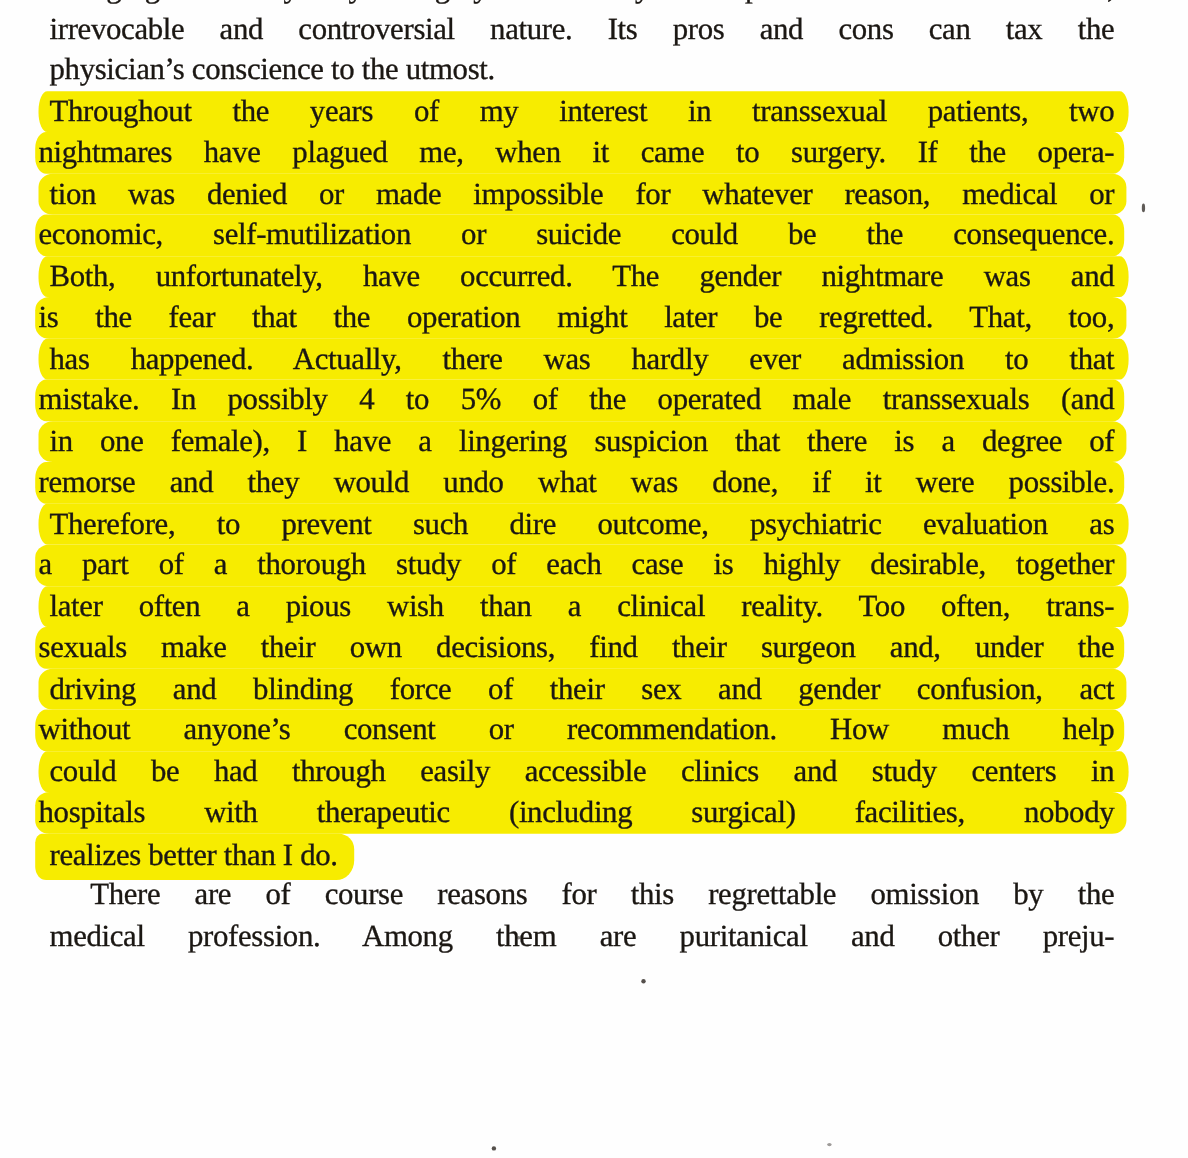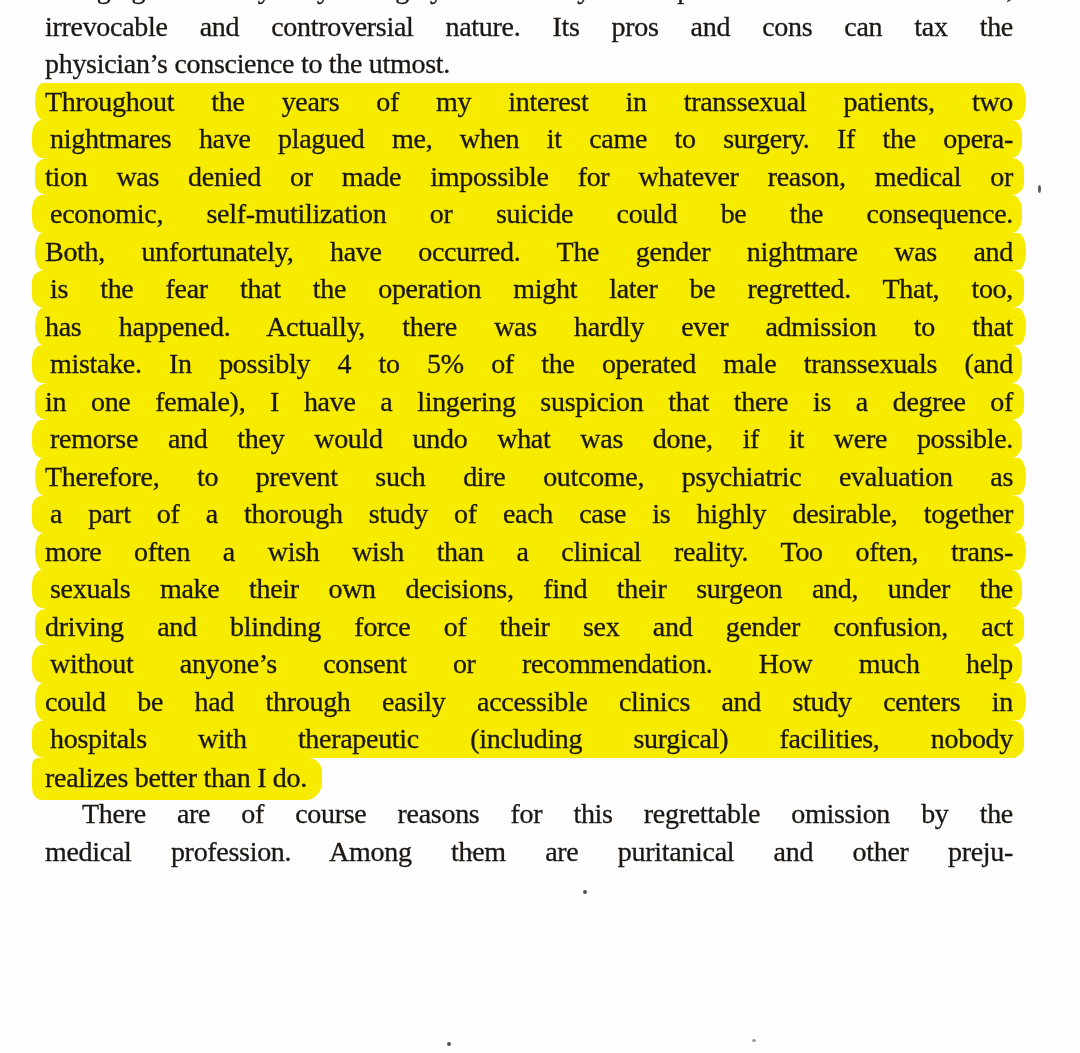--- a/index.html
+++ b/index.html
@@ -29,21 +29,21 @@
     text-align: justify;
     text-align-last: justify;
     white-space: nowrap;
   }
   .line.no-just { text-align: left; text-align-last: left; white-space: normal; }
   .line.indent { text-indent: 37px; }
 
   
   .line.hl {
     background: var(--hl, #f7ec00);
-    margin-left: -13px;  padding-left: 18px;
+    margin-left: -13px;  padding-left: 3px;
     margin-right: -9px;  padding-right: 9px;
     border-radius: 10px / 15px;
   }
   .line.hl:nth-of-type(even) {
     margin-left: -10px; padding-left: 10px;
     margin-right: -13px; padding-right: 13px;
     border-radius: 8px / 18px;
   }
   .line.hl:nth-of-type(3n) {
     border-radius: 13px / 12px;
@@ -82,21 +82,21 @@
       <div class="line hl"><span class="line-text">tion was denied or made impossible for whatever reason, medical or</span></div>
       <div class="line hl"><span class="line-text">economic, self-mutilization or suicide could be the consequence.</span></div>
       <div class="line hl"><span class="line-text">Both, unfortunately, have occurred. The gender nightmare was and</span></div>
       <div class="line hl"><span class="line-text">is the fear that the operation might later be regretted. That, too,</span></div>
       <div class="line hl"><span class="line-text">has happened. Actually, there was hardly ever admission to that</span></div>
       <div class="line hl"><span class="line-text">mistake. In possibly 4 to 5% of the operated male transsexuals (and</span></div>
       <div class="line hl"><span class="line-text">in one female), I have a lingering suspicion that there is a degree of</span></div>
       <div class="line hl"><span class="line-text">remorse and they would undo what was done, if it were possible.</span></div>
       <div class="line hl"><span class="line-text">Therefore, to prevent such dire outcome, psychiatric evaluation as</span></div>
       <div class="line hl"><span class="line-text">a part of a thorough study of each case is highly desirable, together</span></div>
-      <div class="line hl"><span class="line-text">more often a wish wish than a clinical reality. Too often, trans-</span></div>
+      <div class="line hl"><span class="line-text">later often a pious wish than a clinical reality. Too often, trans-</span></div>
       <div class="line hl"><span class="line-text">sexuals make their own decisions, find their surgeon and, under the</span></div>
       <div class="line hl"><span class="line-text">driving and blinding force of their sex and gender confusion, act</span></div>
       <div class="line hl"><span class="line-text">without anyone’s consent or recommendation. How much help</span></div>
       <div class="line hl"><span class="line-text">could be had through easily accessible clinics and study centers in</span></div>
       <div class="line hl"><span class="line-text">hospitals with therapeutic (including surgical) facilities, nobody</span></div>
       <div class="line hl-fit no-just"><span class="line-text">realizes better than I do.</span></div>
       <div class="line indent"><span class="line-text">There are of course reasons for this regrettable omission by the</span></div>
       <div class="line"><span class="line-text">medical profession. Among them are puritanical and other preju-</span></div>
     </div>
 <div class="speck" style="left: 1038px; top: 185px; width: 3px; height: 8px; opacity: 0.75;"></div>

